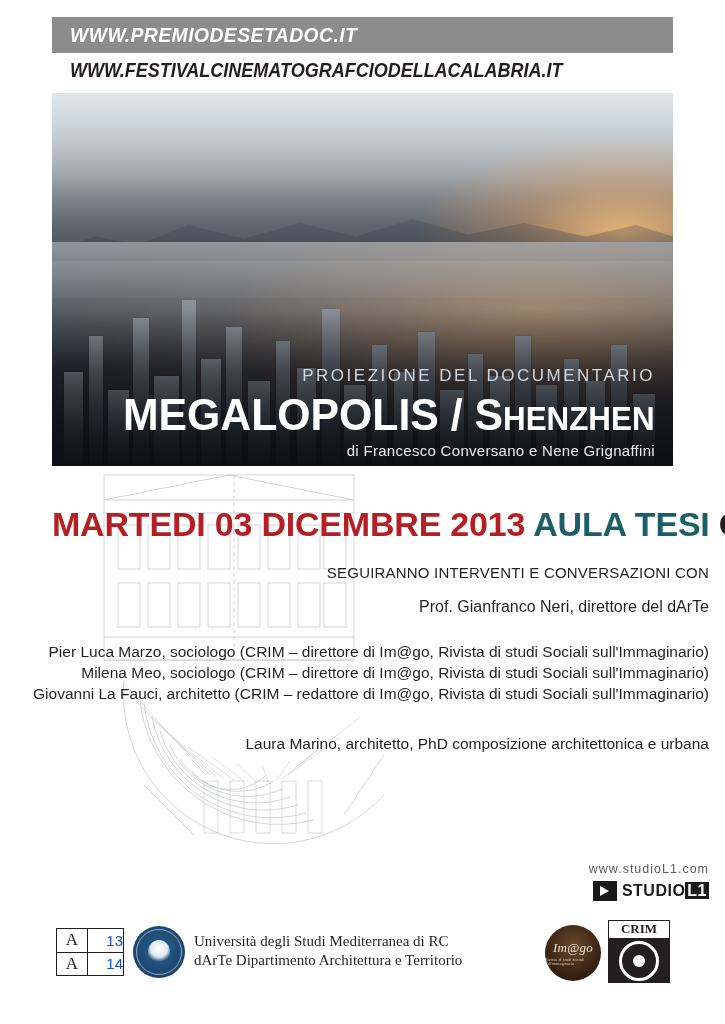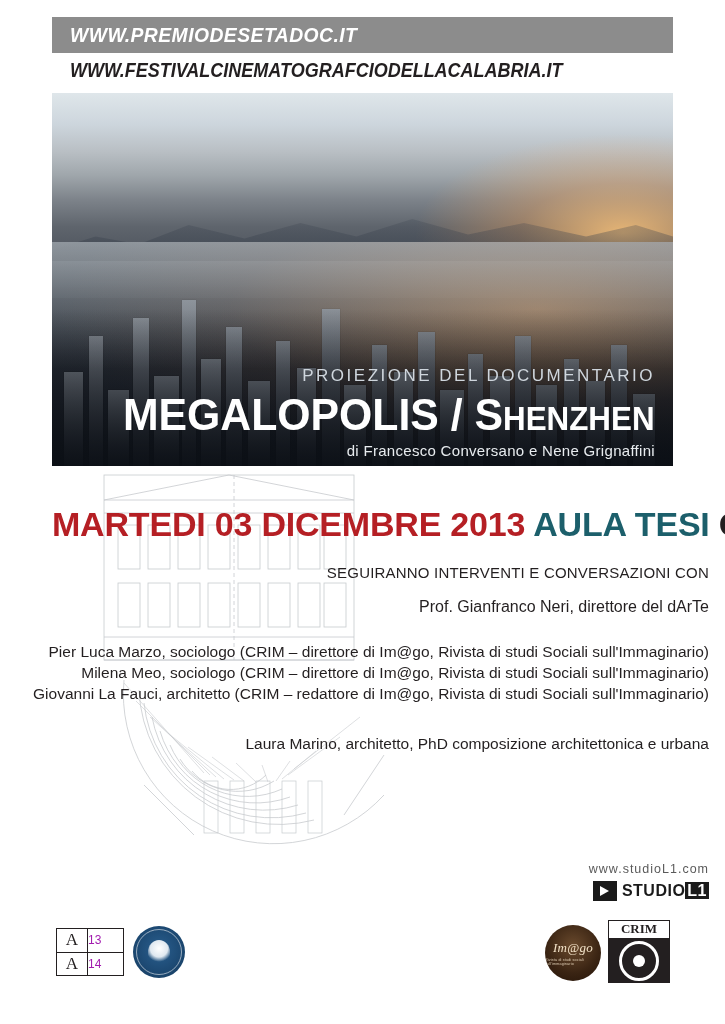--- a/index.html
+++ b/index.html
@@ -281,24 +281,24 @@
     text-align: center;
     font-family: "Liberation Serif", serif;
     font-size: 17px;
     color: #231f20;
     border-right: 1.5px solid #231f20;
     height: 100%;
     line-height: 21px;
   }
   .aa-num {
     flex: 1;
-    text-align: left;
+    text-align: right;
     font-family: "Liberation Sans", sans-serif;
-    font-size: 12px;
-    color: #a21caf;
+    font-size: 15px;
+    color: #1d4ed8;
   }
   .uni-seal {
     position: absolute;
     left: 133px; top: 8px;
     width: 52px; height: 52px;
     border-radius: 50%;
     background: radial-gradient(circle at 50% 45%, #2a5f8f 0%, #1d4a74 55%, #15395a 100%);
     color: #ffffff;
     font-size: 4.2px;
     text-align: center;
@@ -551,20 +551,24 @@
         <span class="aa-letter">A</span>
         <span class="aa-num">14</span>
       </div>
     </div>
 
     <div class="uni-seal">
       <span class="ring"></span>
       <span class="tree"></span>
     </div>
 
+    <div class="uni-text">
+      <div class="l1t">Università degli Studi Mediterranea di RC</div>
+      <div class="l2t">dArTe Dipartimento Architettura e Territorio</div>
+    </div>
   </div>
 
   <div class="imago-logo">
     <span class="word">Im@go</span>
     <span class="sub">Rivista di studi sociali sull'immaginario</span>
   </div>
 
   <div class="crim-box">
     <div class="crim-label">CRIM</div>
     <div class="crim-mark">

